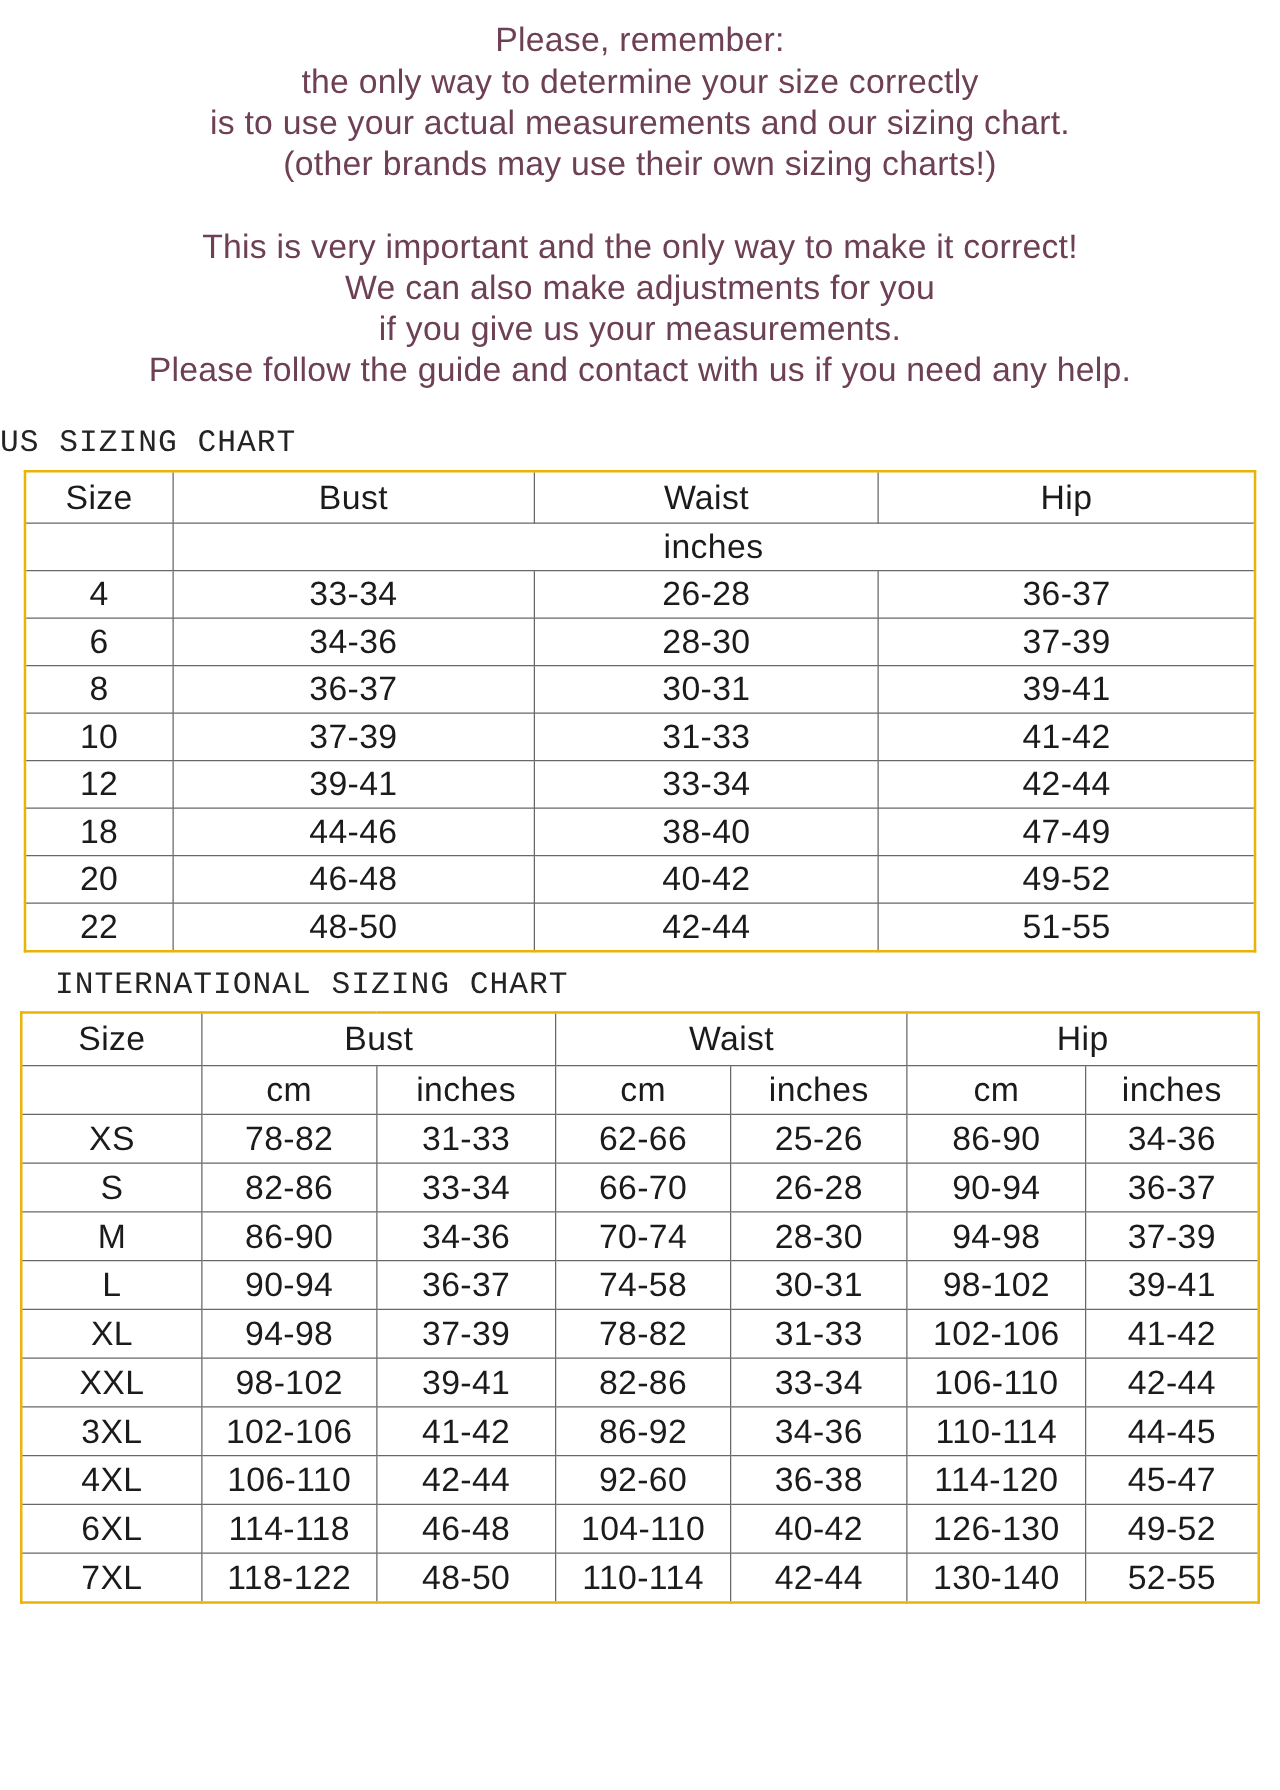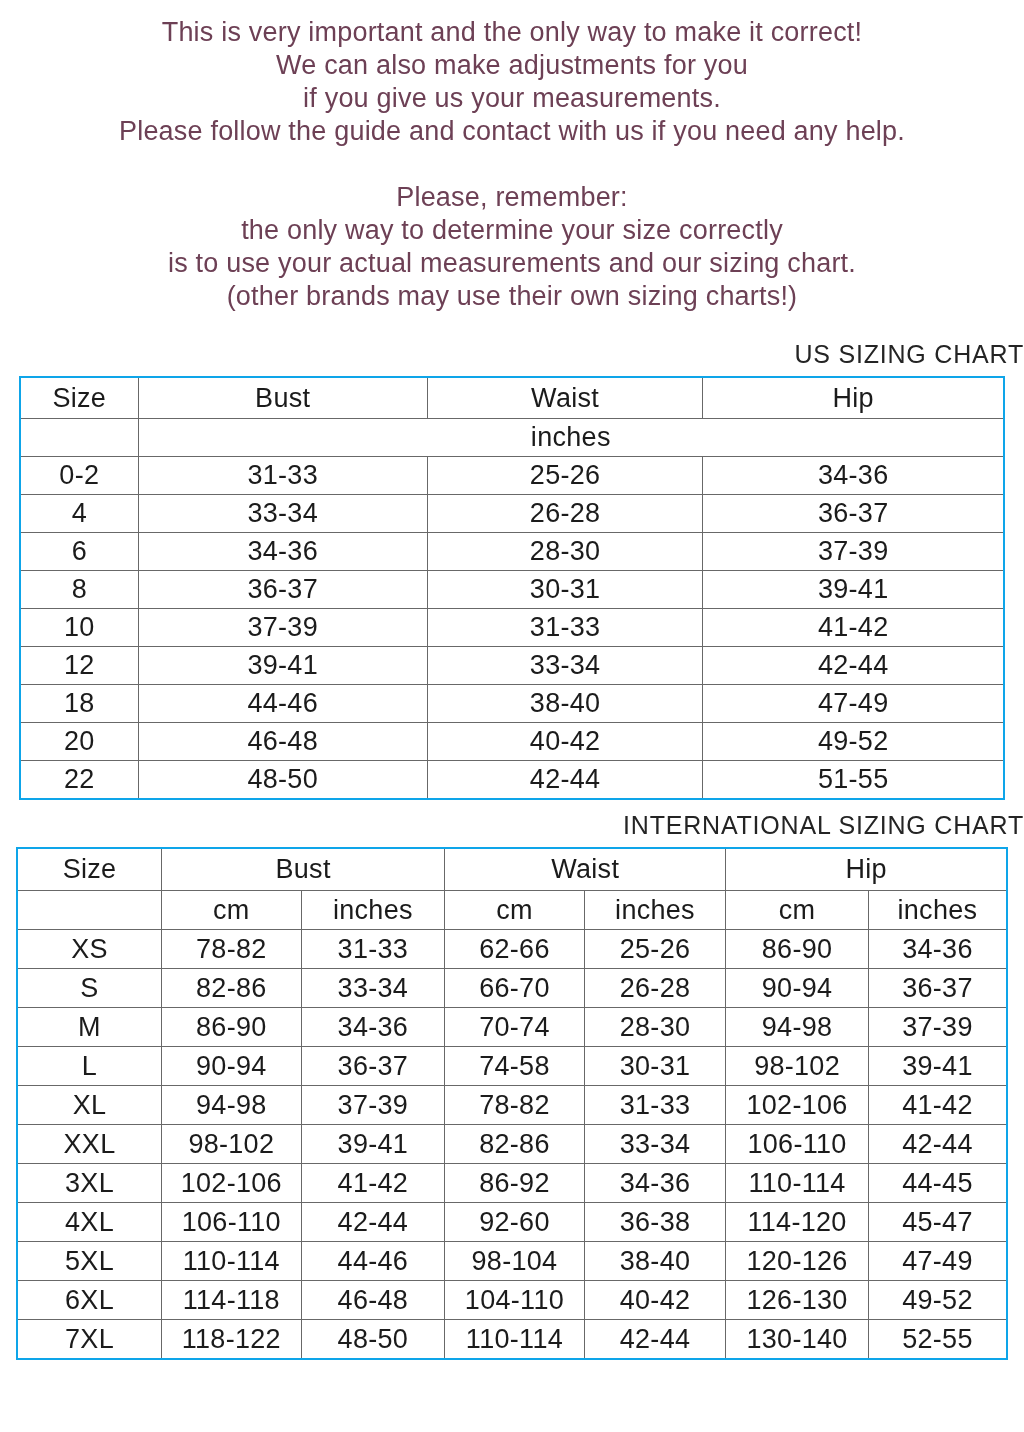--- a/index.html
+++ b/index.html
@@ -23,35 +23,36 @@
     padding-top: 16px;
     letter-spacing: 0.2px;
   }
   .intro p {
     margin: 0 0 33px 0;
   }
   .intro p:last-child {
     margin-bottom: 0;
   }
   .chart-title {
-    text-align: right;
+    text-align: left;
     font-size: 25px;
     letter-spacing: 0.8px;
     color: #242424;
     margin-top: 27px;
+    font-family: Liberation Mono, monospace;
   }
   .chart-title.second {
     margin-top: 11px;
     margin-left: 44px;
   }
   table.sizing-table {
     border-collapse: collapse;
     table-layout: fixed;
     margin: 7px auto 0 auto;
-    border: 2px solid #0ea5e9;
+    border: 2px solid #eab308;
   }
   table.sizing-table th,
   table.sizing-table td {
     border: 1px solid #686868;
     font-weight: 300;
     font-size: 27px;
     text-align: center;
     vertical-align: middle;
     padding: 0;
     letter-spacing: 0.3px;
@@ -64,30 +65,30 @@
   #us-table td { height: 37px; }
   #intl-table { width: 992px; }
   #intl-table th { height: 41px; }
   #intl-table td { height: 38px; }
 </style>
 </head>
 <body>
 
 <div class="intro">
   <p>
+    <span>Please, remember:</span><br>
+    <span>the only way to determine your size correctly</span><br>
+    <span>is to use your actual measurements and our sizing chart.</span><br>
+    <span>(other brands may use their own sizing charts!)</span>
+  </p>
+  <p>
     <span>This is very important and the only way to make it correct!</span><br>
     <span>We can also make adjustments for you</span><br>
     <span>if you give us your measurements.</span><br>
     <span>Please follow the guide and contact with us if you need any help.</span>
-  </p>
-  <p>
-    <span>Please, remember:</span><br>
-    <span>the only way to determine your size correctly</span><br>
-    <span>is to use your actual measurements and our sizing chart.</span><br>
-    <span>(other brands may use their own sizing charts!)</span>
   </p>
 </div>
 
 <div class="chart-title">US SIZING CHART</div>
 
 <table class="sizing-table" id="us-table">
   <colgroup>
     <col style="width:12%">
     <col style="width:29.4%">
     <col style="width:28%">
@@ -99,26 +100,20 @@
       <th>Bust</th>
       <th>Waist</th>
       <th>Hip</th>
     </tr>
     <tr>
       <td></td>
       <td colspan="3">inches</td>
     </tr>
   </thead>
   <tbody>
-      <tr>
-        <td>0-2</td>
-        <td>31-33</td>
-        <td>25-26</td>
-        <td>34-36</td>
-      </tr>
       <tr>
         <td>4</td>
         <td>33-34</td>
         <td>26-28</td>
         <td>36-37</td>
       </tr>
       <tr>
         <td>6</td>
         <td>34-36</td>
         <td>28-30</td>
@@ -259,29 +254,20 @@
       <tr>
         <td>4XL</td>
         <td>106-110</td>
         <td>42-44</td>
         <td>92-60</td>
         <td>36-38</td>
         <td>114-120</td>
         <td>45-47</td>
       </tr>
       <tr>
-        <td>5XL</td>
-        <td>110-114</td>
-        <td>44-46</td>
-        <td>98-104</td>
-        <td>38-40</td>
-        <td>120-126</td>
-        <td>47-49</td>
-      </tr>
-      <tr>
         <td>6XL</td>
         <td>114-118</td>
         <td>46-48</td>
         <td>104-110</td>
         <td>40-42</td>
         <td>126-130</td>
         <td>49-52</td>
       </tr>
       <tr>
         <td>7XL</td>

